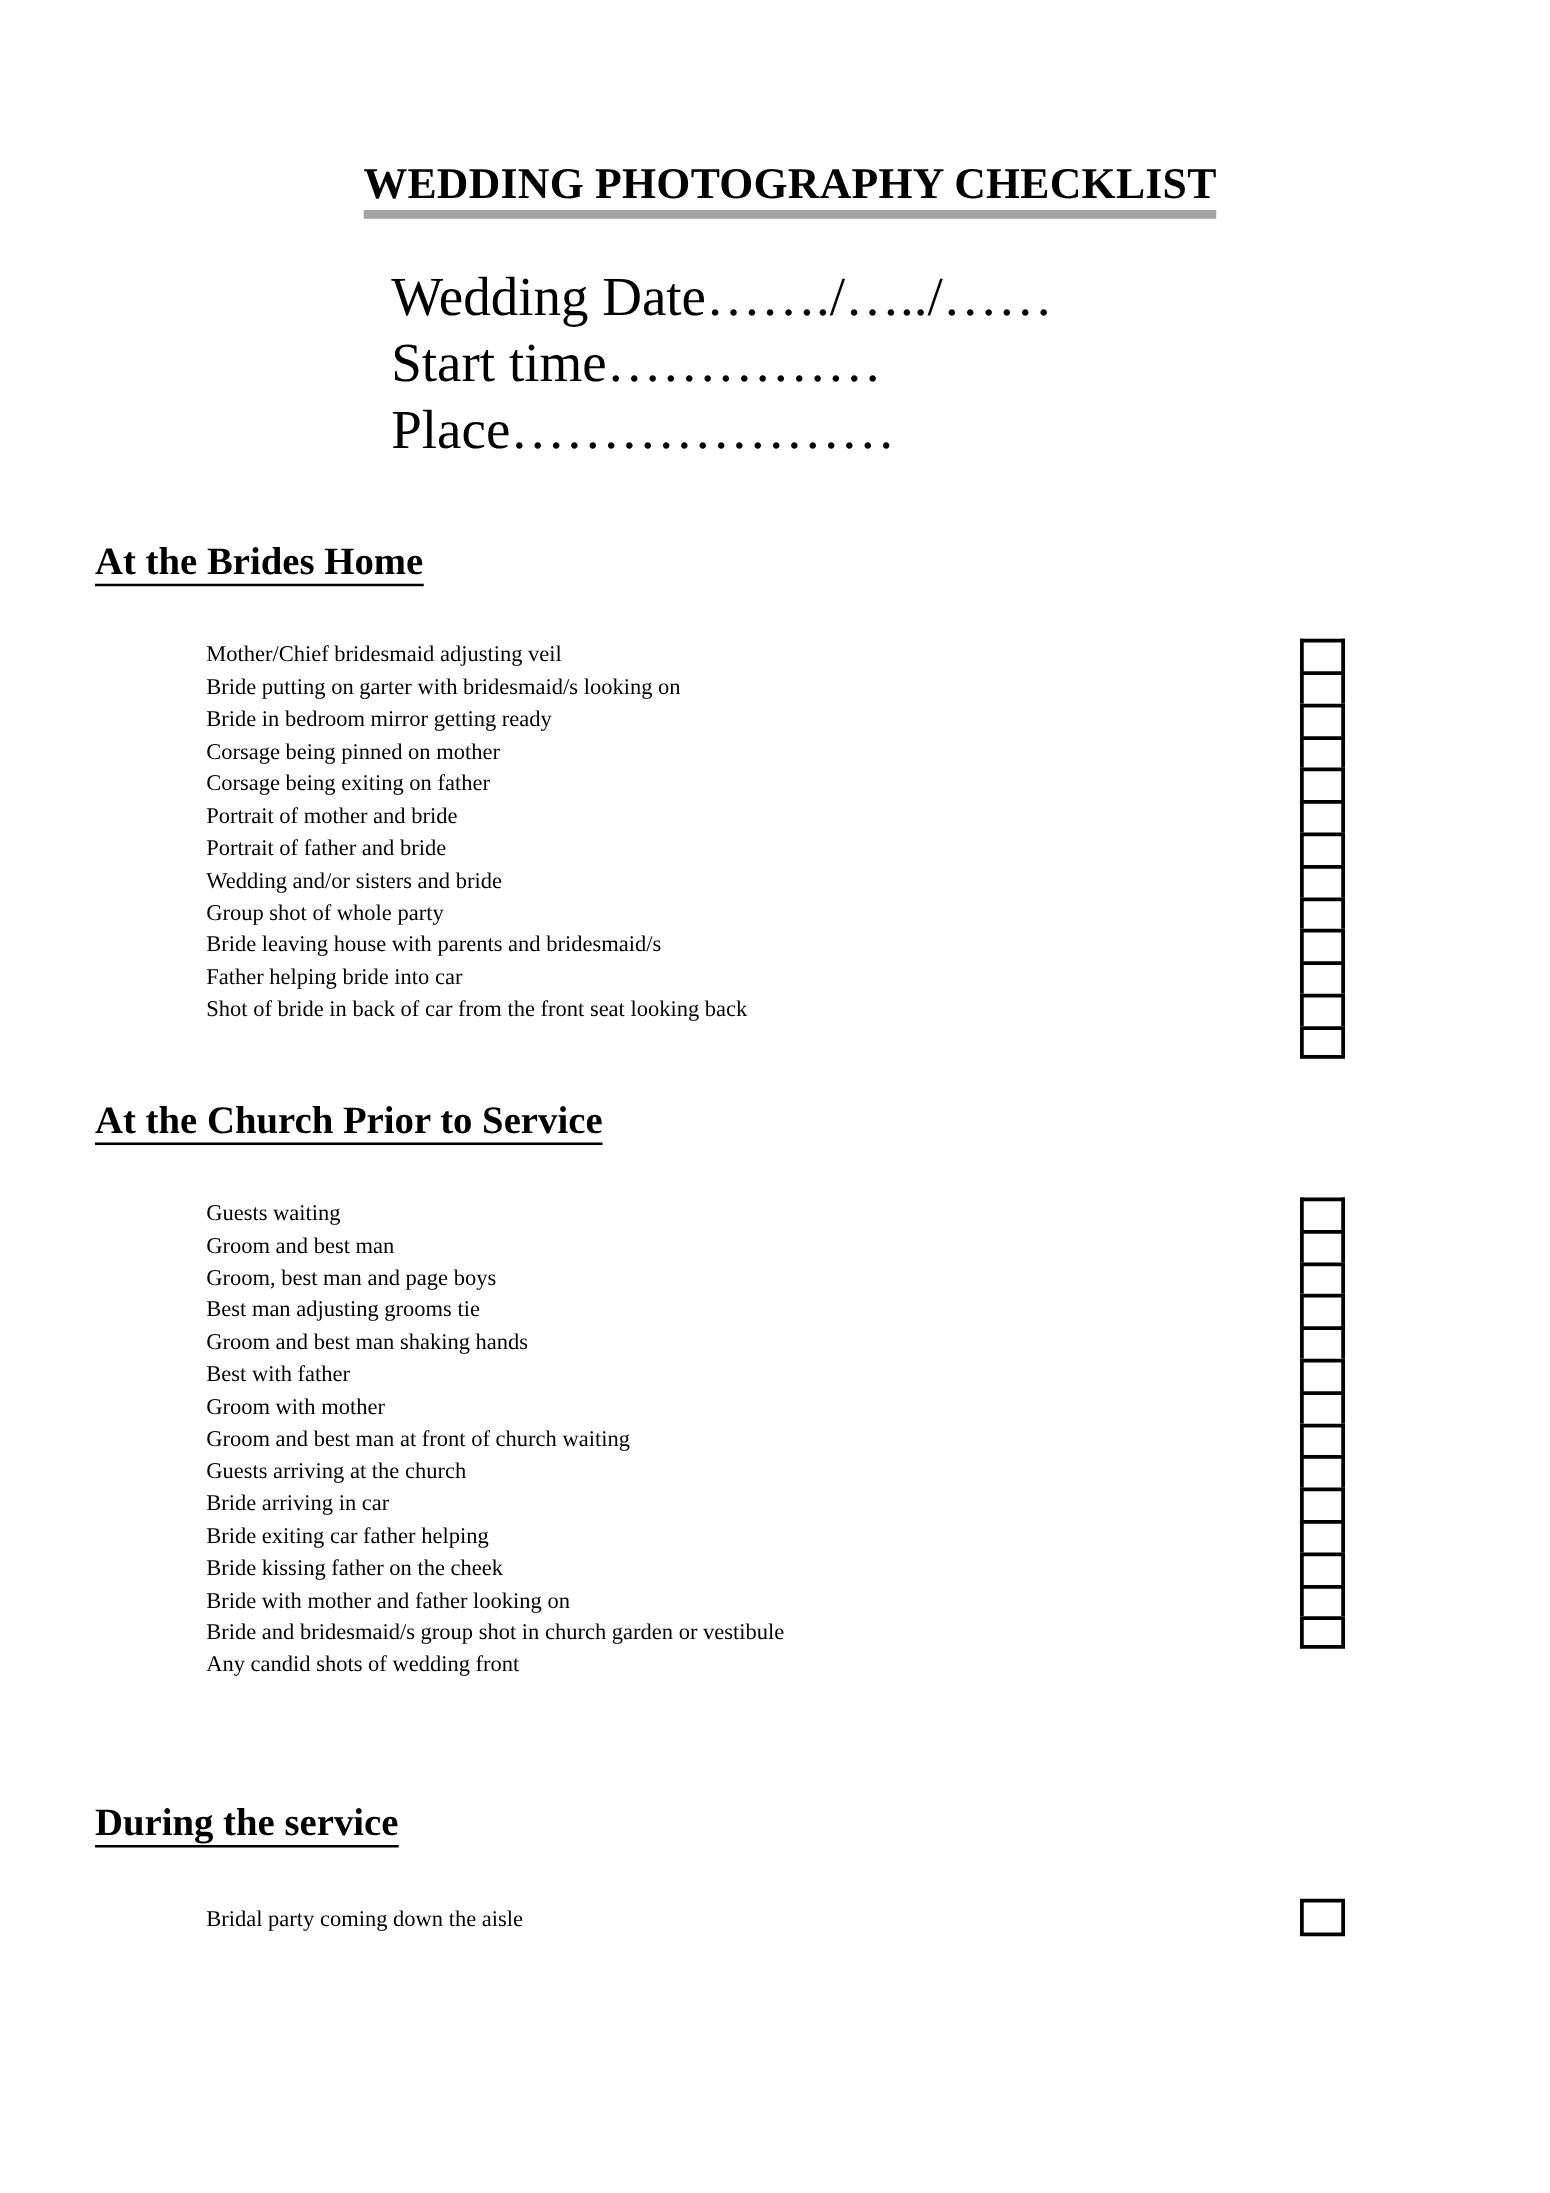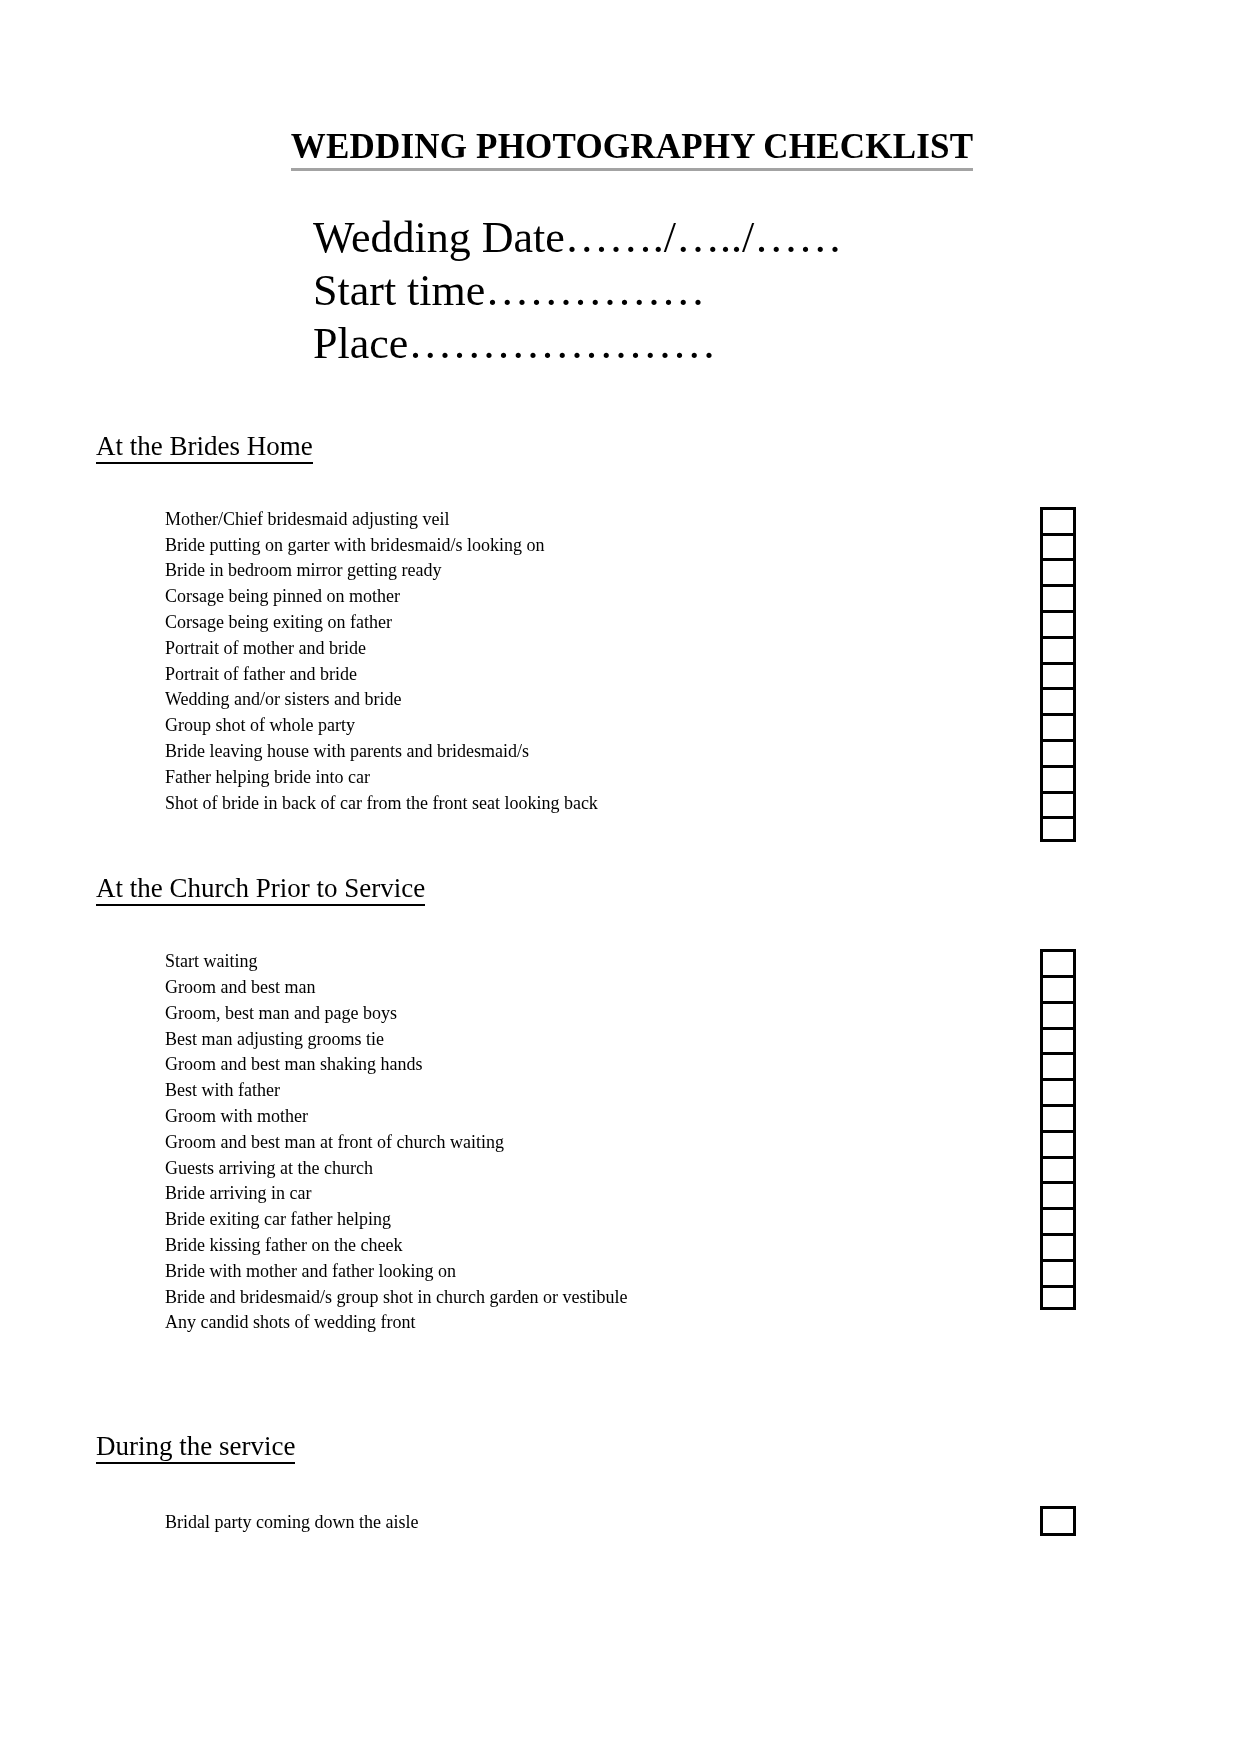--- a/index.html
+++ b/index.html
@@ -27,46 +27,46 @@
   .doc-title {
     text-align: center;
     font-size: 35px;
     font-weight: bold;
     letter-spacing: 0.2px;
     margin: 0;
     padding-top: 128px;
     line-height: 1.1;
   }
   .doc-title span {
-    border-bottom: 3px solid #a3a3a3;
+    border-bottom: 7px solid #a3a3a3;
     padding-bottom: 2px;
     margin-left: 24px;
   }
 
   
   .header-fields {
     margin-top: 44px;
     padding-left: 313px;
     font-size: 44px;
     line-height: 1.21;
   }
   .header-fields .field-line {
     white-space: pre;
   }
 
   
   .section {
     position: relative;
   }
   .section-heading {
-    font-size: 27px;
+    font-size: 31px;
     line-height: 1.1;
-    padding-left: 96px;
+    padding-left: 76px;
     margin: 0;
-    font-weight: normal;
+    font-weight: bold;
   }
   .section-heading span {
     border-bottom: 2px solid #000;
     padding-bottom: 1px;
   }
 
   .section-body {
     position: relative;
     padding-left: 165px;
   }
@@ -166,21 +166,21 @@
 
   <div class="gap-4"></div>
 
   <div class="section">
     <h2 class="section-heading">
       <span>At the Church Prior to Service</span>
     </h2>
     <div class="gap-3"></div>
     <div class="section-body">
       <div class="item-list">
-        <div class="item-row">Start waiting</div>
+        <div class="item-row">Guests waiting</div>
         <div class="item-row">Groom and best man</div>
         <div class="item-row">Groom, best man and page boys</div>
         <div class="item-row">Best man adjusting grooms tie</div>
         <div class="item-row">Groom and best man shaking hands</div>
         <div class="item-row">Best with father</div>
         <div class="item-row">Groom with mother</div>
         <div class="item-row">Groom and best man at front of church waiting</div>
         <div class="item-row">Guests arriving at the church</div>
         <div class="item-row">Bride arriving in car</div>
         <div class="item-row">Bride exiting car father helping</div>

